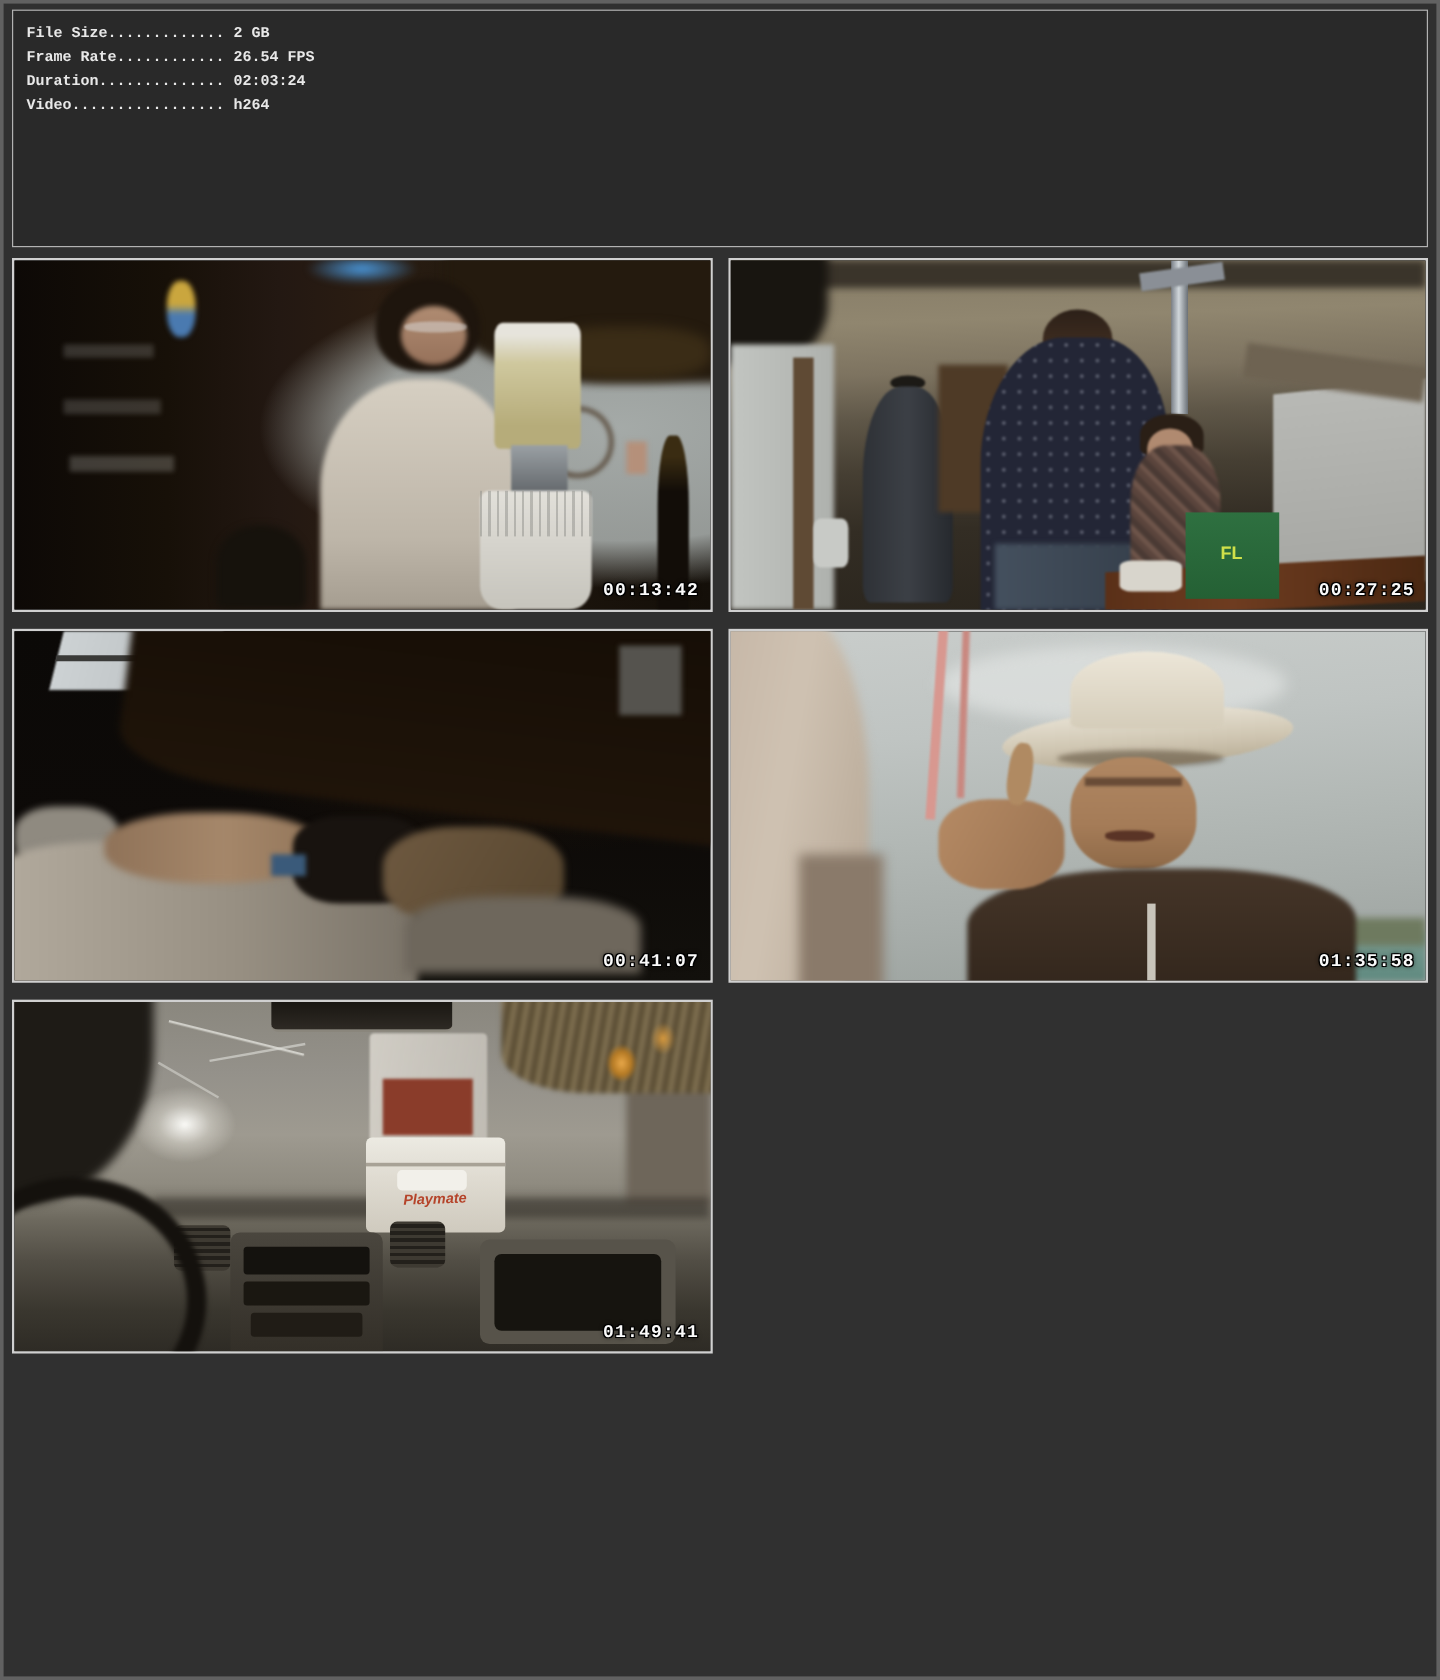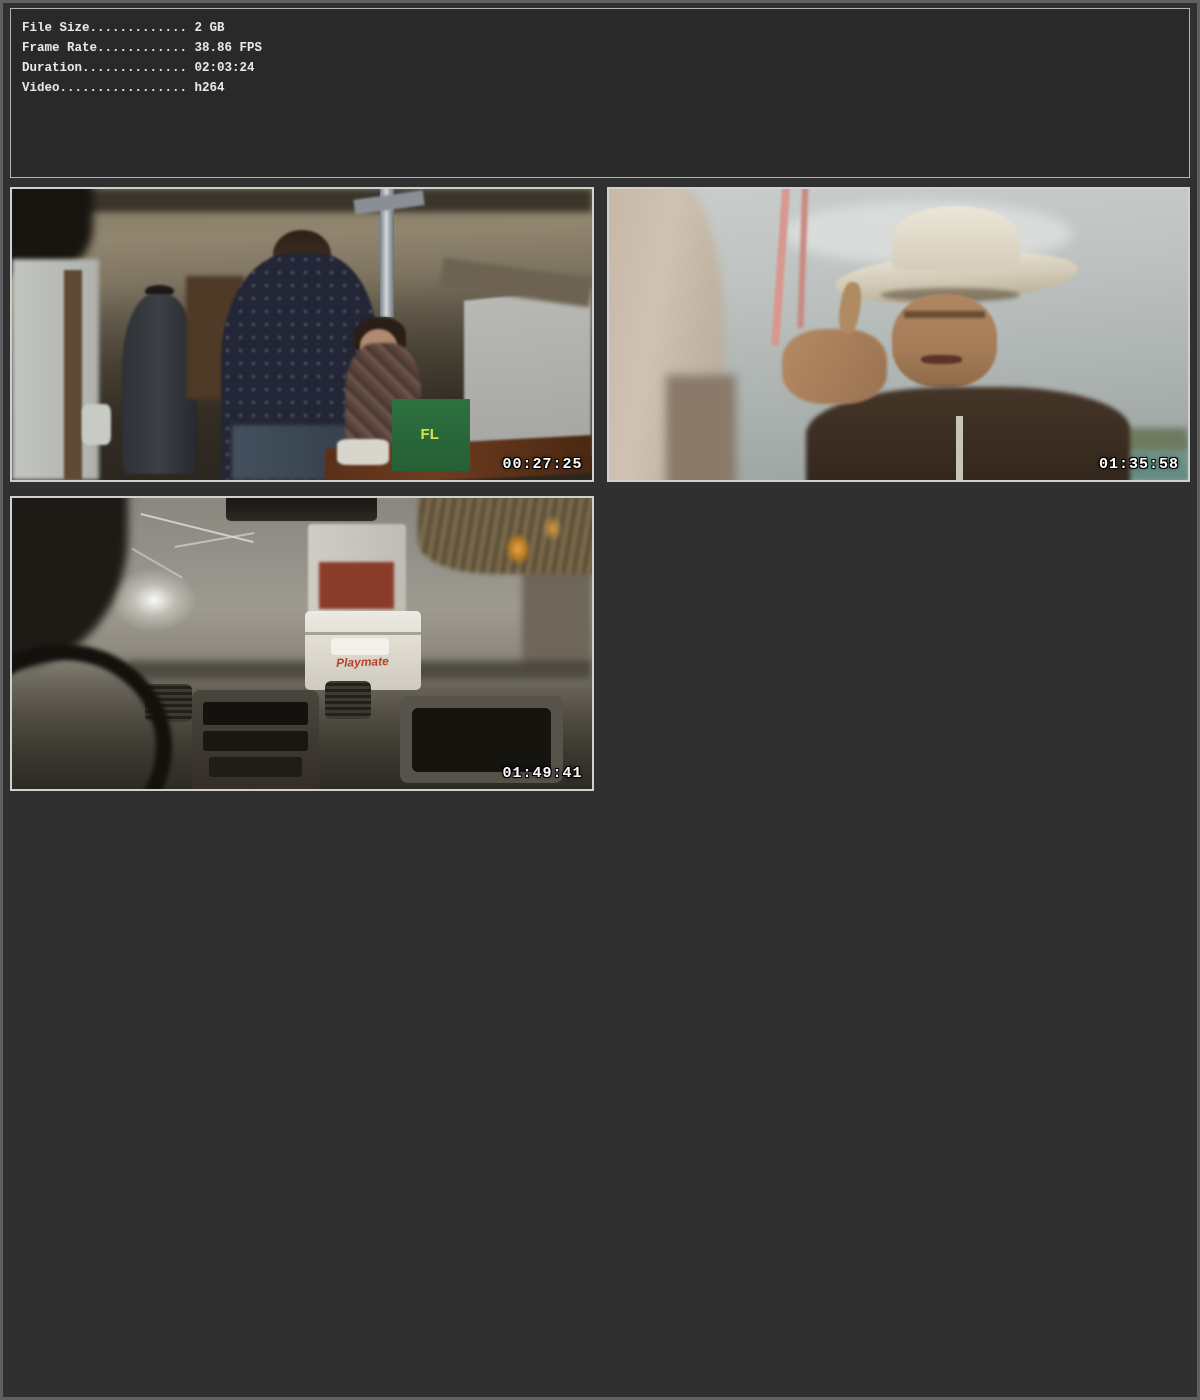--- a/index.html
+++ b/index.html
@@ -1,20 +1,20 @@
 <!DOCTYPE html>
 <html><head>
 <meta charset="utf-8">
 <style>
   html,body{margin:0;padding:0;background:#1f1f1f;}
   .page{width:1200px;height:1400px;box-sizing:border-box;background:#303030;
         border:3px solid #616161;position:relative;overflow:hidden;
         font-family:"Liberation Mono","DejaVu Sans Mono",monospace;}
   
-  .header-box{margin:5px 7px 0;height:170px;box-sizing:border-box;background:#292929;
+  .header-box{margin:5px 7px 0;height:198px;box-sizing:border-box;background:#292929;
               border:1px solid #b2b2b2;padding:9px 0 0 11px;overflow:hidden;}
   .info-line{font-weight:bold;font-size:12.5px;line-height:20px;color:#e8e8e8;white-space:pre;}
   .watermark{font-family:"Liberation Sans","DejaVu Sans",sans-serif;font-size:24px;line-height:27px;
              color:#c9c9c9;margin-top:2px;}
   
   .grid{display:grid;grid-template-columns:1fr 1fr;gap:14px 13px;margin:9px 7px 0;}
   figure.shot{margin:0;position:relative;height:291px;border:2px solid #d0d0d0;
               overflow:hidden;background:#000;}
   .sc{position:absolute;inset:0;}
   .b{position:absolute;display:block;}
@@ -199,27 +199,51 @@
   .s8-gloveopen{left:69%;top:72%;width:24%;height:22%;background:#16140f;border-radius:6px;}
   .s8-wheel{left:-10%;top:50%;width:32%;height:60%;border:16px solid #14110d;border-radius:50%;filter:blur(2px);}
 </style>
 </head>
 <body>
 
 <div class="page">
 
   <div class="header-box">
     <div class="info-line">File Size............. 2 GB</div>
-    <div class="info-line">Frame Rate............ 38.86 FPS</div>
+    <div class="info-line">Frame Rate............ 26.54 FPS</div>
     <div class="info-line">Duration.............. 02:03:24</div>
     <div class="info-line">Video................. h264</div>
   </div>
 
   <div class="grid">
 
+    <figure class="shot">
+      <div class="sc s1">
+        <i class="b s1-neon"></i>
+        <i class="b s1-glint1"></i>
+        <i class="b s1-glint2"></i>
+        <i class="b s1-glint3"></i>
+        <i class="b s1-buoy"></i>
+        <i class="b s1-thatch"></i>
+        <i class="b s1-thatch2"></i>
+        <i class="b s1-wheel"></i>
+        <i class="b s1-beachfig"></i>
+        <i class="b s1-hair"></i>
+        <i class="b s1-face"></i>
+        <i class="b s1-glasses"></i>
+        <i class="b s1-shirt"></i>
+        <i class="b s1-blender"></i>
+        <i class="b s1-blenderbase"></i>
+        <i class="b s1-stool"></i>
+        <i class="b s1-straws"></i>
+        <i class="b s1-strawlines"></i>
+        <i class="b s1-bottle"></i>
+      </div>
+      <span class="ts">00:13:42</span>
+    </figure>
 
     <figure class="shot">
       <div class="sc s2">
         <i class="b s2-ceildark"></i>
         <i class="b s2-corner"></i>
         <i class="b s2-winL"></i>
         <i class="b s2-postL"></i>
         <i class="b s2-winR"></i>
         <i class="b s2-frameR"></i>
         <i class="b s2-jar"></i>
@@ -235,20 +259,36 @@
         <i class="b s2-wface"></i>
         <i class="b s2-woman"></i>
         <i class="b s2-table"></i>
         <i class="b s2-dish"></i>
         <i class="b s2-bag"></i>
         <span class="b scene-label s2-bagtext">FL</span>
       </div>
       <span class="ts">00:27:25</span>
     </figure>
 
+    <figure class="shot">
+      <div class="sc s3">
+        <i class="b s3-win"></i>
+        <i class="b s3-winbar"></i>
+        <i class="b s3-overhang"></i>
+        <i class="b s3-tv"></i>
+        <i class="b s3-pillow"></i>
+        <i class="b s3-sheets"></i>
+        <i class="b s3-body"></i>
+        <i class="b s3-shorts"></i>
+        <i class="b s3-waistband"></i>
+        <i class="b s3-blanket"></i>
+        <i class="b s3-sheet2"></i>
+      </div>
+      <span class="ts">00:41:07</span>
+    </figure>
 
 
 
 
     <figure class="shot">
       <div class="sc s7">
         <i class="b s7-cloud"></i>
         <i class="b s7-sea"></i>
         <i class="b s7-land"></i>
         <i class="b s7-rod1"></i>

